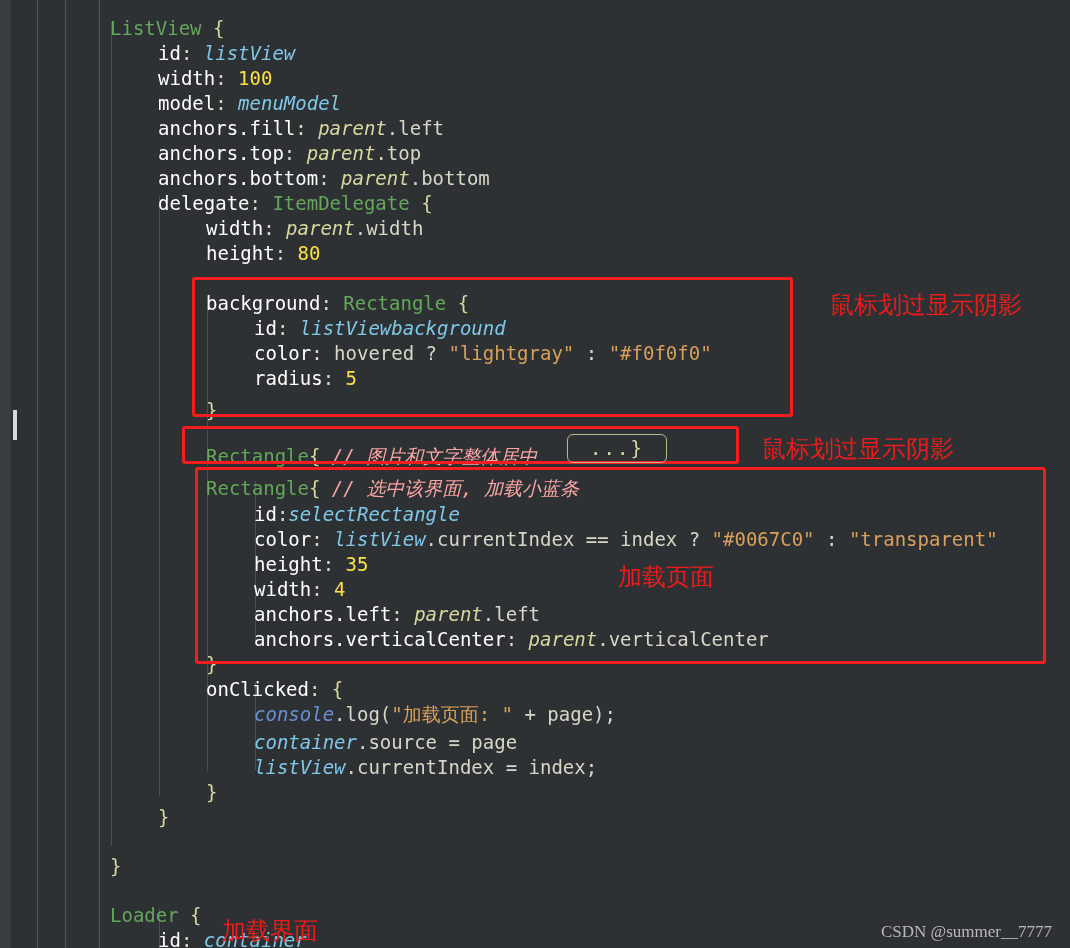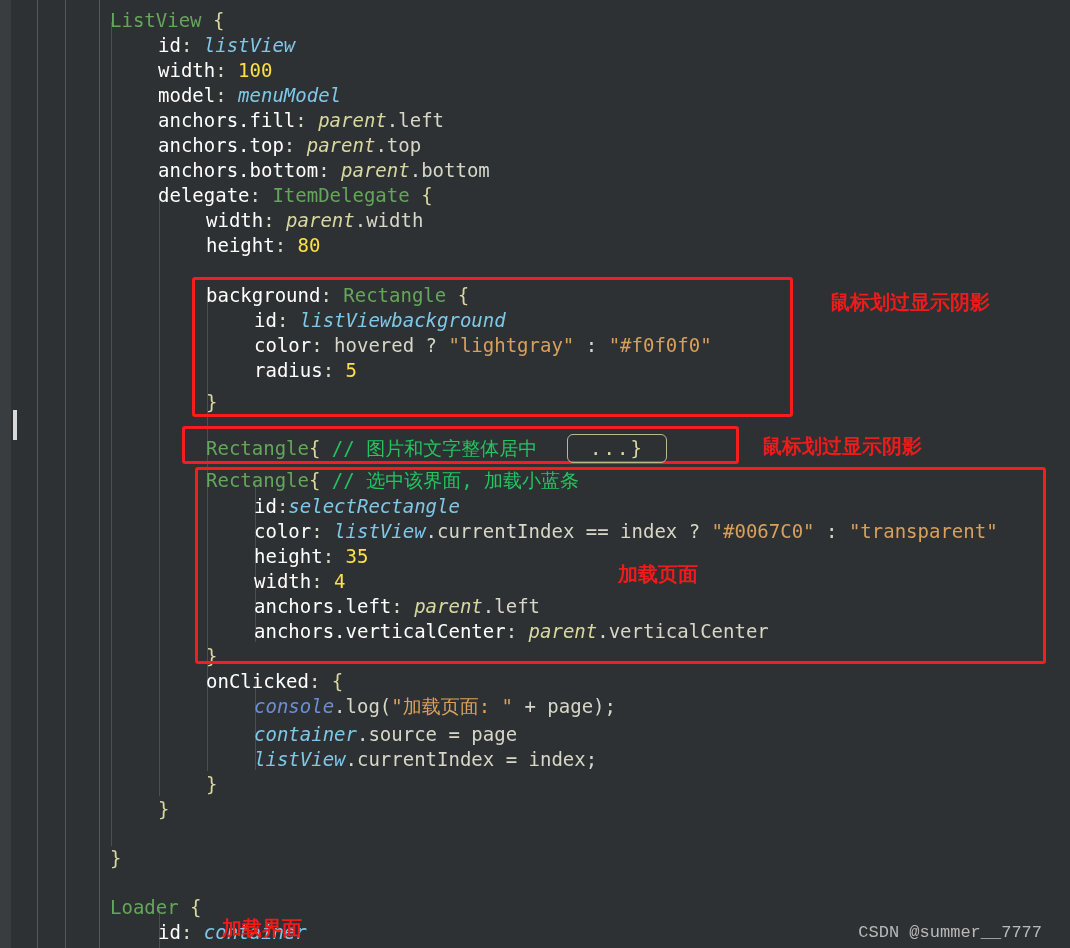--- a/index.html
+++ b/index.html
@@ -52,37 +52,37 @@
     font-size: 19px;
     line-height: 25px;
     white-space: pre;
   }
   .line {
     position: absolute;
     left: 0;
     width: 1070px;
     height: 25px;
   }
-  .line .txt { position: absolute; left: 0; top: 0; }
+  .line .txt { position: absolute; left: 0; top: 8px; }
 
   
   .iguide {
     position: absolute;
     width: 1px;
     background: #4b4f51;
   }
 
   
   .t-type   { color: #64a75a; }           
   .t-prop   { color: #ffffff; }           
   .t-id     { color: #7fc8e8; font-style: italic; }  
   .t-plain  { color: #d7d7c8; }
   .t-num    { color: #fde047; }
   .t-str    { color: #d9a05b; }
-  .t-cmt    { color: #22c55e; }
+  .t-cmt    { color: #fca5a5; font-style: italic; }
   .t-brace  { color: #d8d8a0; }
   .t-ital   { color: #d8d8a0; font-style: italic; }  
   .t-blue   { color: #6c8fd4; font-style: italic; }  
 
   
   .redbox {
     position: absolute;
     border: 3px solid #f51d1d;
     border-radius: 3px;
     box-sizing: border-box;
@@ -96,30 +96,30 @@
     color: #d8d8a0;
     font-size: 19px;
     line-height: 26px;
     text-align: center;
     letter-spacing: 2px;
   }
   .annot {
     position: absolute;
     color: #ef1b1b;
     font-family: "DejaVu Sans", "Liberation Sans", sans-serif;
-    font-size: 20px;
-    font-weight: 700;
+    font-size: 24px;
+    font-weight: 400;
     white-space: nowrap;
   }
   .watermark {
     position: absolute;
-    right: 28px;
+    right: 18px;
     bottom: 6px;
     color: #b9b9b9;
-    font-family: Liberation Mono, monospace;
+    font-family: Liberation Serif, serif;
     font-size: 17px;
     white-space: nowrap;
   }
 </style>
 </head>
 <body>
 
 <div id="editor">
 
   <div class="gutter-strip gutter-left"></div>

